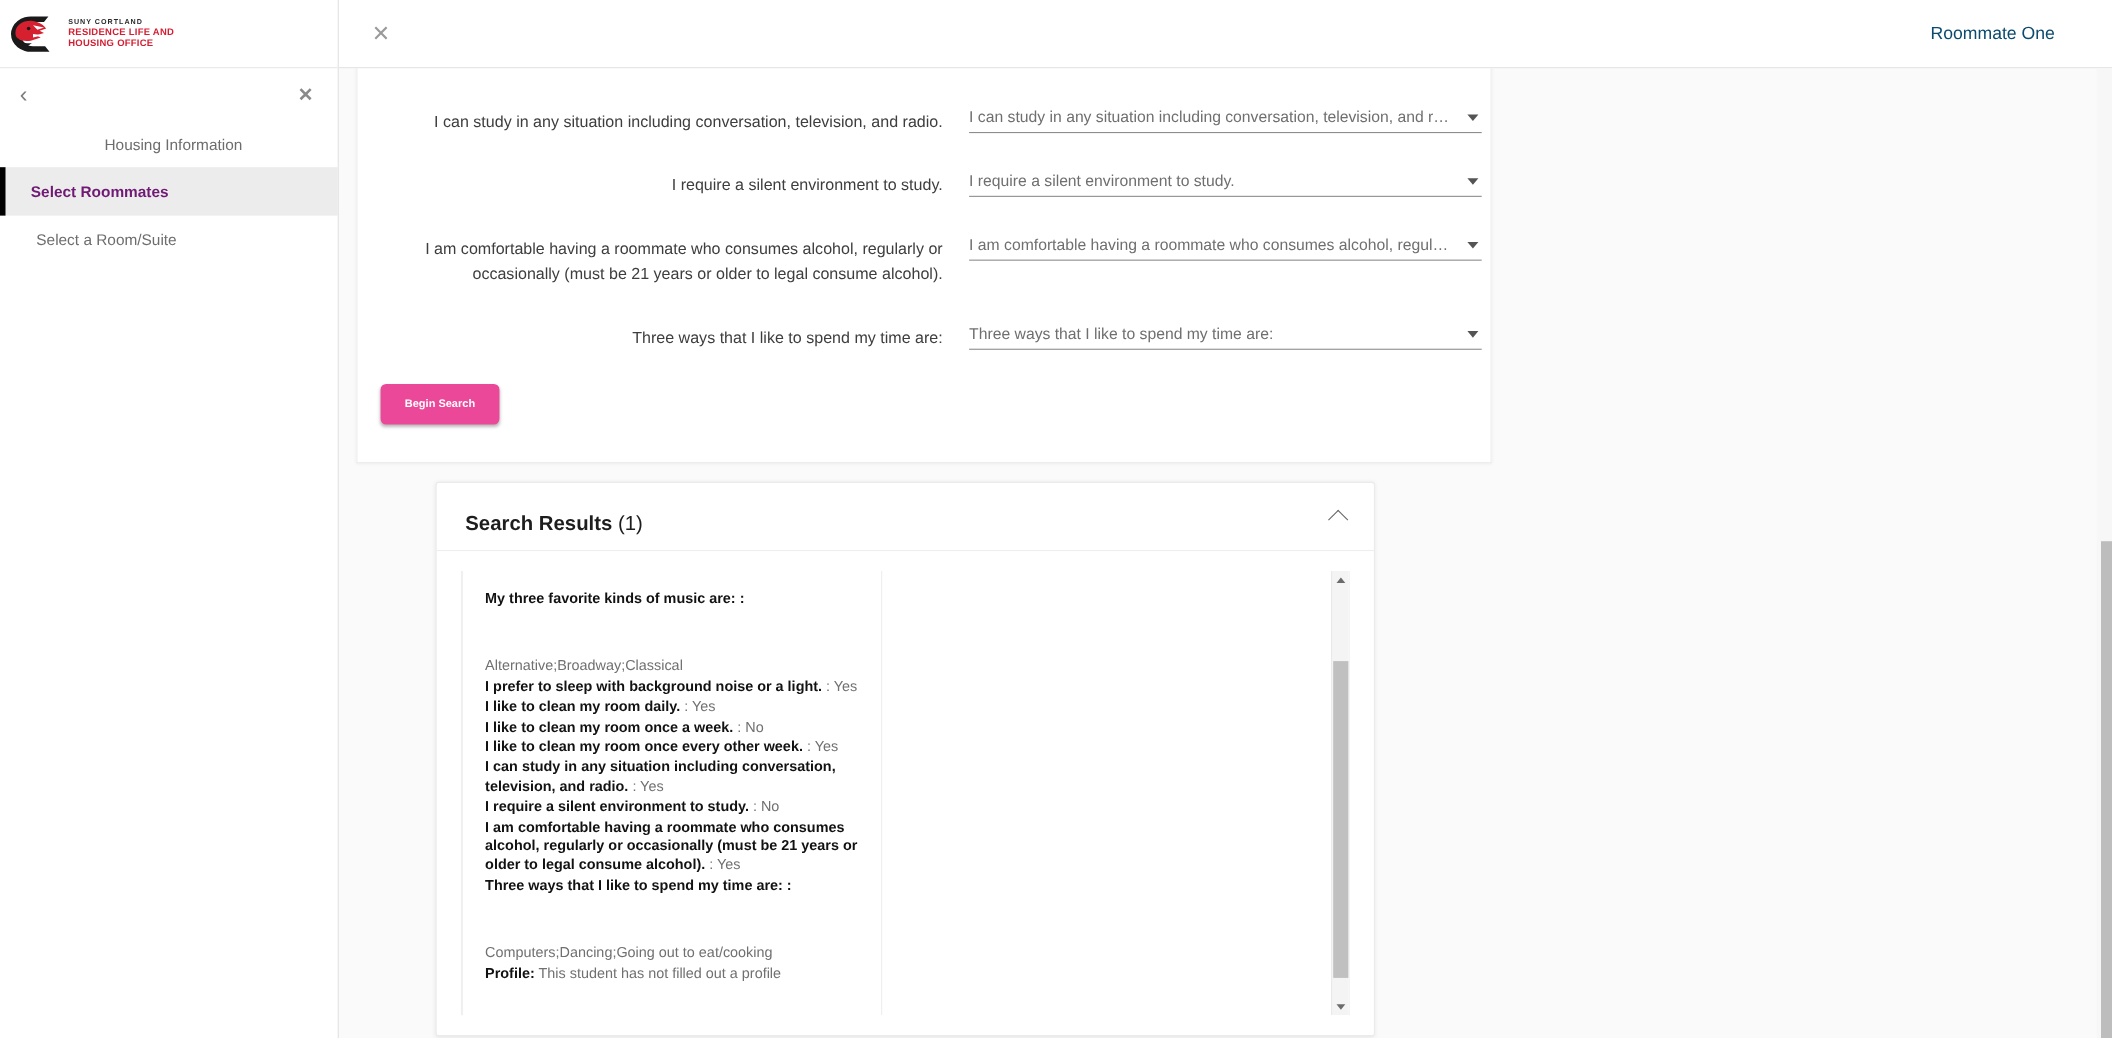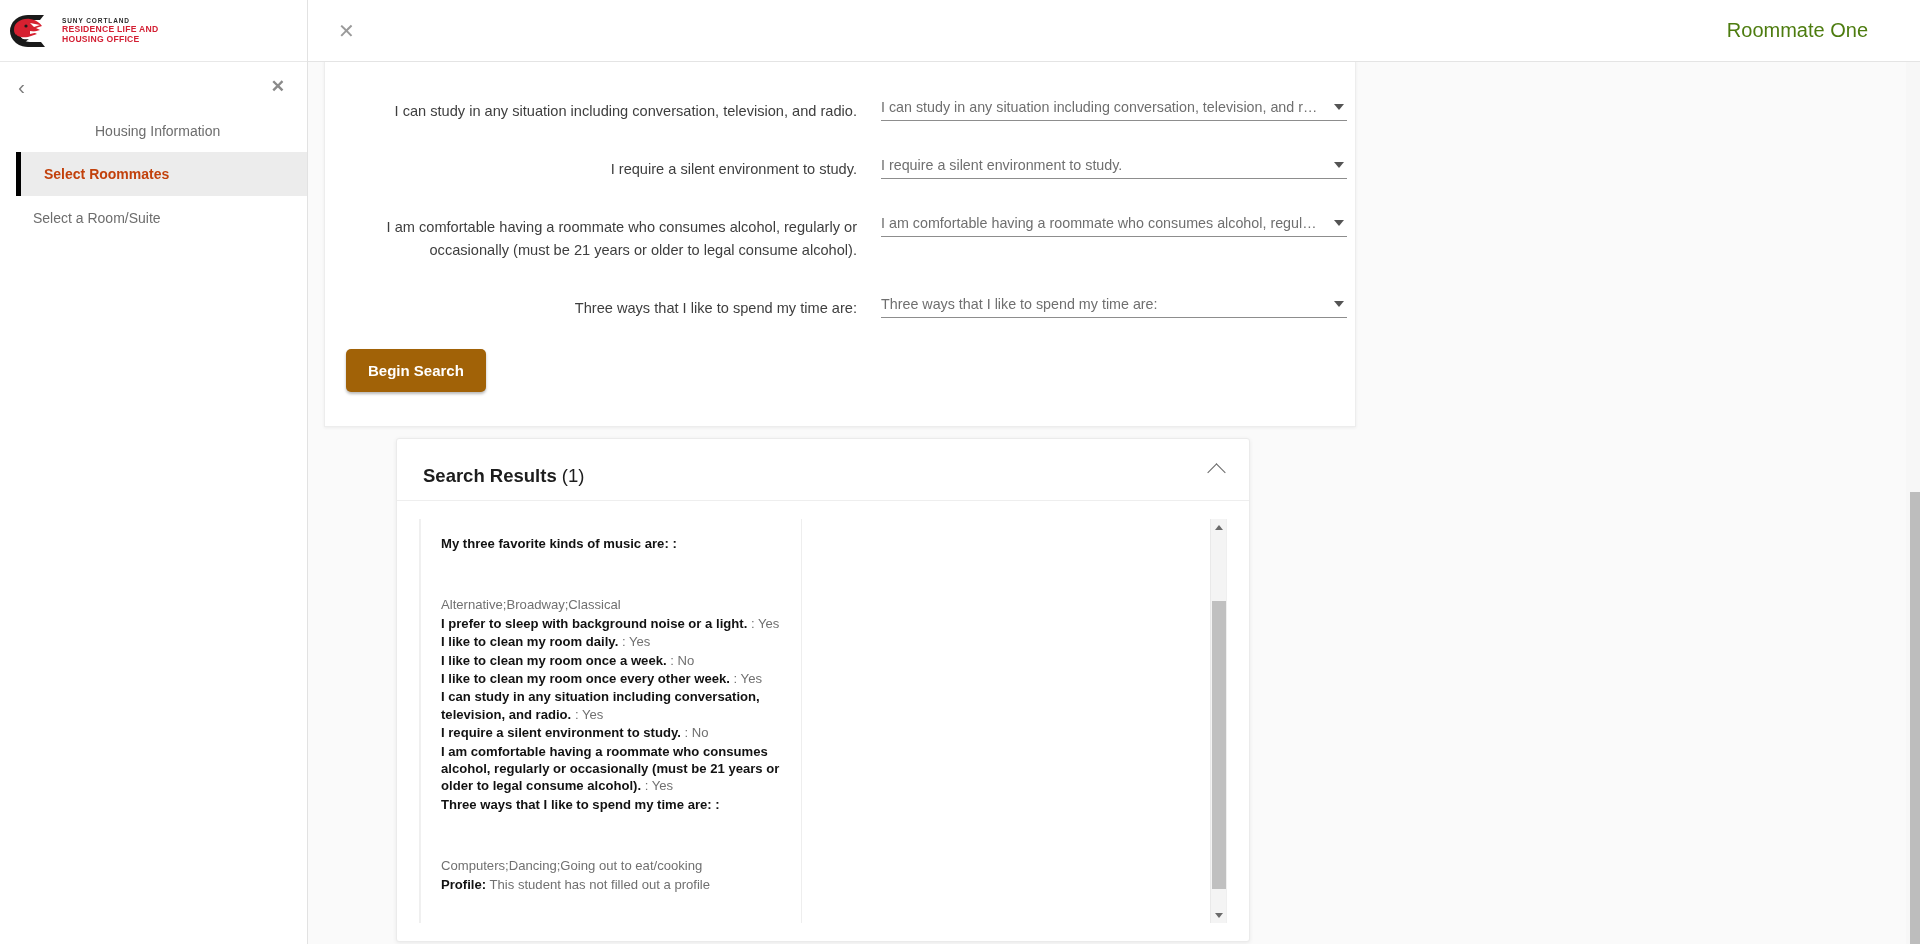--- a/index.html
+++ b/index.html
@@ -44,41 +44,40 @@
     padding-left: 28px;
     font-size: 14px;
     color: #6d6d6d;
     cursor: pointer;
     border-left: 5px solid transparent;
   }
   .nav-item.heading { color: #6d6d6d; padding-left: 90px; height: 42px; }
   .nav-item.active {
     background: #ececec;
     border-left: 5px solid #000000;
-    color: #c2410c;
+    color: #701a75;
     font-weight: bold;
     padding-left: 23px;
-    margin-left: 16px;
   }
 
   
   #topbar {
     position: absolute; left: 308px; top: 0;
     width: 1612px; height: 62px;
     background: #ffffff;
     border-bottom: 1px solid #e4e4e4;
     display: flex; align-items: center; justify-content: space-between;
     padding: 0 52px 0 20px;
     z-index: 4;
   }
   #topbar-close {
     color: #9a9a9a; font-size: 20px; line-height: 1;
     padding: 6px 10px; cursor: pointer; font-weight: 300;
   }
-  #topbar-user { font-size: 20px; color: #4d7c0f; }
+  #topbar-user { font-size: 16px; color: #0c4a6e; }
 
   
   #main {
     position: absolute; left: 308px; top: 62px;
     width: 1612px; height: 882px;
     background: #fafafa;
     overflow: hidden;
   }
 
   
@@ -125,27 +124,27 @@
     position: absolute; right: 3px; top: 50%;
     transform: translateY(-50%);
     width: 0; height: 0;
     border-left: 5.5px solid transparent;
     border-right: 5.5px solid transparent;
     border-top: 6.5px solid #545454;
   }
   #begin-search-row { padding-left: 21px; margin-top: 10px; }
 
   .btn-dark {
-    background: #a16207;
+    background: #ec4899;
     color: #ffffff;
     border: none;
     border-radius: 5px;
     font-family: "Liberation Sans", sans-serif;
     font-weight: bold;
-    font-size: 15px;
+    font-size: 10px;
     padding: 13px 22px;
     cursor: pointer;
     box-shadow: 0 2px 3px rgba(0,0,0,0.28);
   }
 
   
   #results-card {
     position: absolute; left: 88px; top: 376px;
     width: 854px;
     background: #ffffff;

